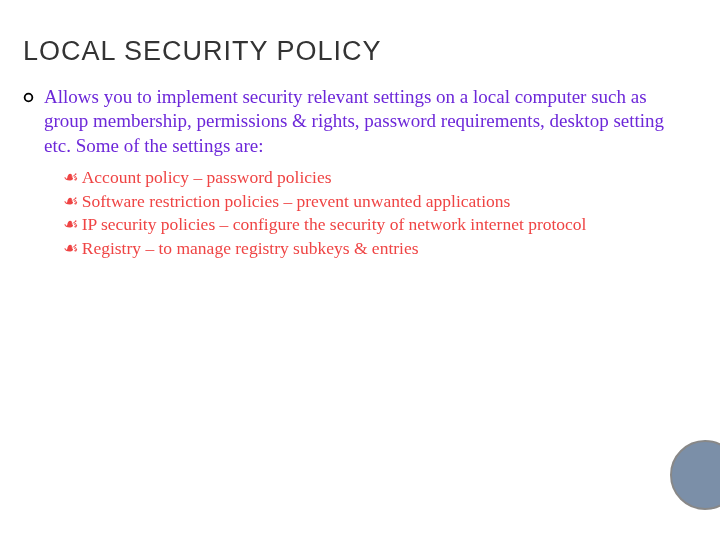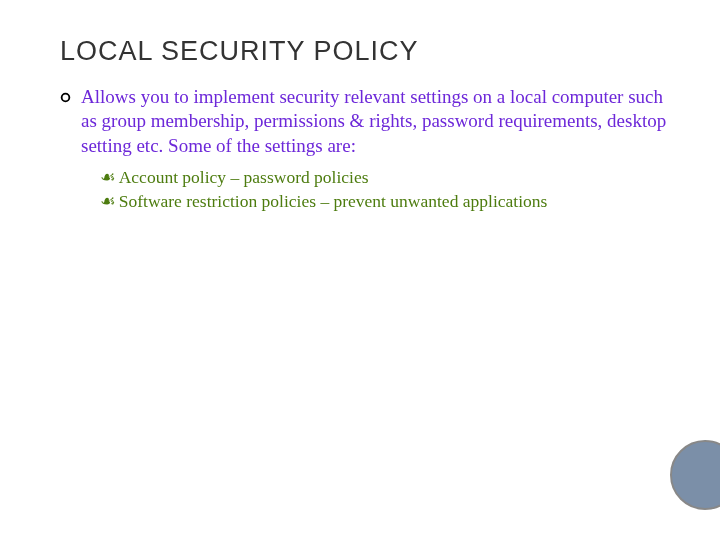--- a/index.html
+++ b/index.html
@@ -9,21 +9,21 @@
     }
     body {
       width: 720px;
       height: 540px;
       background: #ffffff;
       font-family: "Times New Roman", Times, serif;
       position: relative;
       overflow: hidden;
     }
     .slide {
-      padding: 36px 42px 28px 60px;
+      padding: 36px 42px 28px 23px;
       width: 100%;
       height: 100%;
       position: relative;
     }
     .title {
       font-family: Arial, Helvetica, sans-serif;
       font-size: 27px;
       letter-spacing: 1px;
       color: #333333;
       font-weight: 400;
@@ -46,21 +46,21 @@
       font-size: 19px;
       line-height: 1.28;
       color: #6d28d9;
     }
     .sub-list {
       padding-left: 40px;
     }
     .sub-item {
       font-size: 17.5px;
       line-height: 1.3;
-      color: #4d7c0f;
+      color: #ef4444;
       margin-bottom: 1px;
     }
     .sub-bullet-glyph {
       display: inline;
       font-family: "Times New Roman", serif;
       margin-right: 3px;
     }
     .decor-circle {
       position: absolute;
       right: -20px;
@@ -83,16 +83,18 @@
       <svg width="11" height="11" viewBox="0 0 12 12">
         <circle cx="6" cy="6" r="4.2" fill="none" stroke="#000000" stroke-width="2"></circle>
       </svg>
     </span>
     <span class="main-bullet-text">Allows you to implement security relevant settings on a local computer such as group membership, permissions &amp; rights, password requirements, desktop setting etc. Some of the settings are:</span>
   </div>
 
   <div class="sub-list">
     <div class="sub-item"><span class="sub-bullet-glyph">☙</span><span>Account policy – password policies</span></div>
     <div class="sub-item"><span class="sub-bullet-glyph">☙</span><span>Software restriction policies – prevent unwanted applications</span></div>
+    <div class="sub-item"><span class="sub-bullet-glyph">☙</span><span>IP security policies – configure the security of network internet protocol</span></div>
+    <div class="sub-item"><span class="sub-bullet-glyph">☙</span><span>Registry – to manage registry subkeys &amp; entries</span></div>
   </div>
 
   <div class="decor-circle"></div>
 </div>
 
 </body></html>

